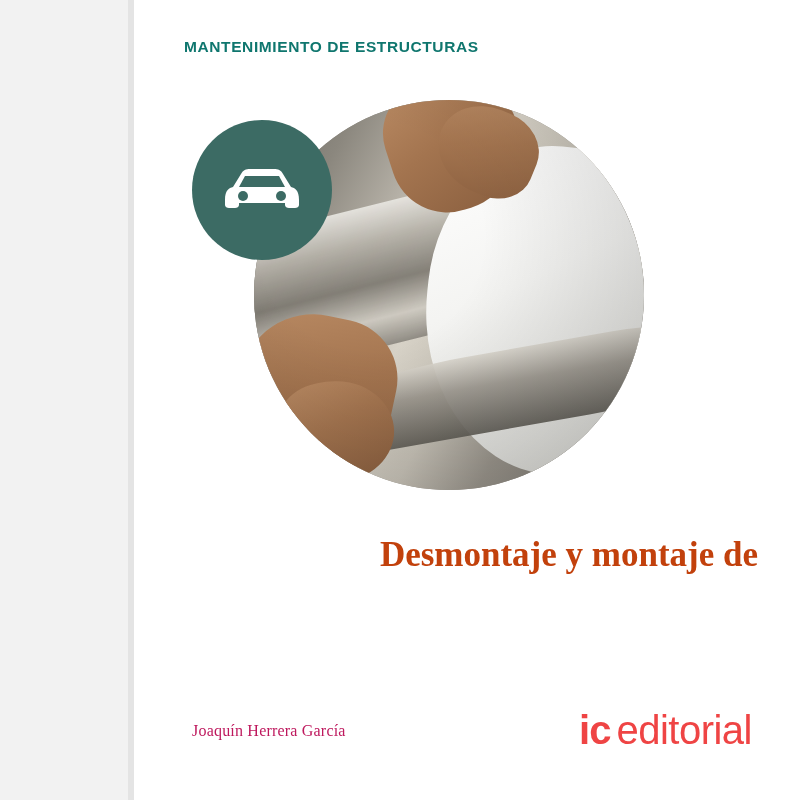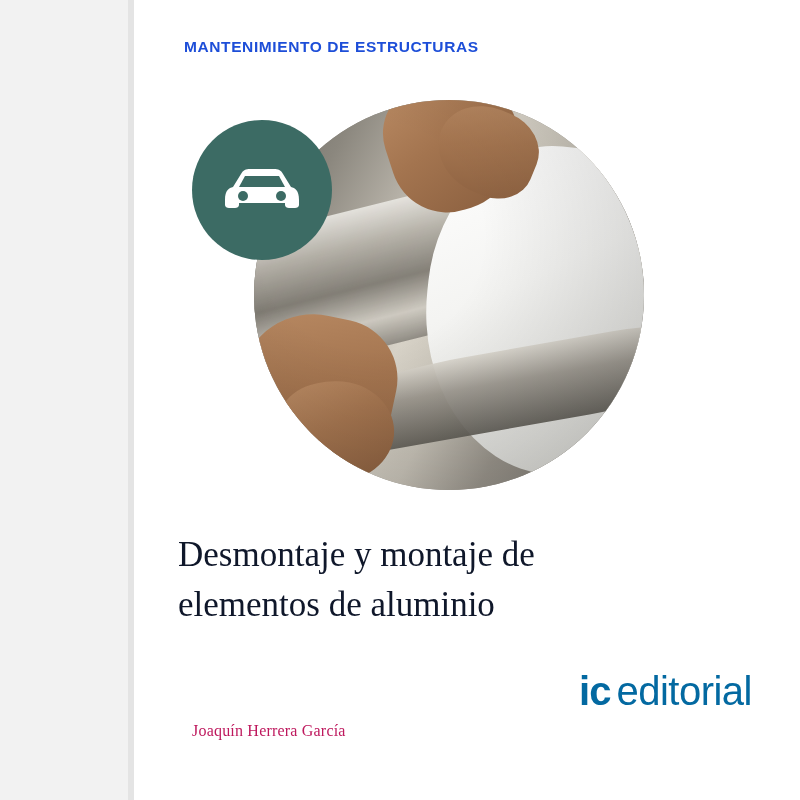--- a/index.html
+++ b/index.html
@@ -47,21 +47,21 @@
     height: 800px;
     background: #ffffff;
   }
 
   
   .series {
     position: absolute;
     left: 50px;
     top: 36px;
     width: 520px;
-    color: #1d4ed8;
+    color: #0f766e;
     font-weight: bold;
     font-size: 15.5px;
     letter-spacing: 0.6px;
     line-height: 1.42;
     text-transform: uppercase;
   }
 
   
   .photo-circle {
     position: absolute;
@@ -171,48 +171,48 @@
     justify-content: center;
   }
   .badge svg { display: block; }
 
   
   .title {
     position: absolute;
     left: 44px;
     top: 530px;
     width: 580px;
-    text-align: left;
-    color: #0f172a;
+    text-align: right;
+    color: #c2410c;
     font-family: "Liberation Serif", serif;
-    font-weight: normal;
+    font-weight: bold;
     font-size: 35px;
     line-height: 1.42;
   }
 
   
   .author {
     position: absolute;
     left: 58px;
     top: 722px;
     width: 300px;
     color: #be185d;
     font-family: "Liberation Serif", serif;
     font-size: 16px;
     letter-spacing: 0.2px;
   }
 
   
   .logo {
     position: absolute;
     right: 48px;
-    top: 669px;
+    top: 708px;
     display: flex;
     align-items: baseline;
-    color: #0369a1;
+    color: #ef4444;
     font-family: "Liberation Sans", sans-serif;
   }
   .logo-ic {
     font-weight: bold;
     font-size: 40px;
     letter-spacing: -1px;
   }
   .logo-word {
     font-weight: normal;
     font-size: 40px;
@@ -253,21 +253,20 @@
           <path d="M6 38 C6 28 10 26 14 25 L22 12 C24 8 27 7 31 7 L55 7 C59 7 62 8 64 12 L72 25 C76 26 80 28 80 38 L80 43 C80 45 78 46 76 46 L70 46 C68 46 66 45 66 43 L66 41 L20 41 L20 43 C20 45 18 46 16 46 L10 46 C8 46 6 45 6 43 Z" fill="#ffffff"></path>
           <path d="M26 14 L60 14 L66 25 L20 25 Z" fill="#3c6b64"></path>
           <circle cx="24" cy="34" r="5" fill="#3c6b64"></circle>
           <circle cx="62" cy="34" r="5" fill="#3c6b64"></circle>
         </svg>
       </span>
     </div>
 
     <div class="title">
       <div>Desmontaje y montaje de</div>
-      <div>elementos de aluminio</div>
     </div>
 
     <div class="author">Joaquín Herrera García</div>
 
     <div class="logo">
       <span class="logo-ic">ic</span>
       <span class="logo-word">editorial</span>
     </div>
 
   </div>

